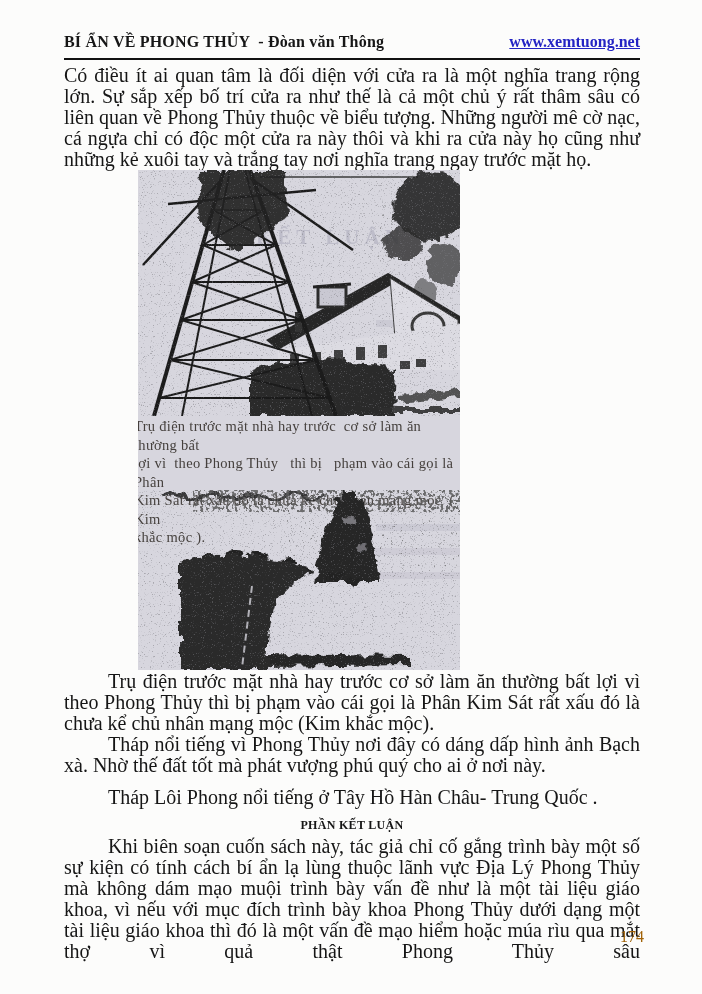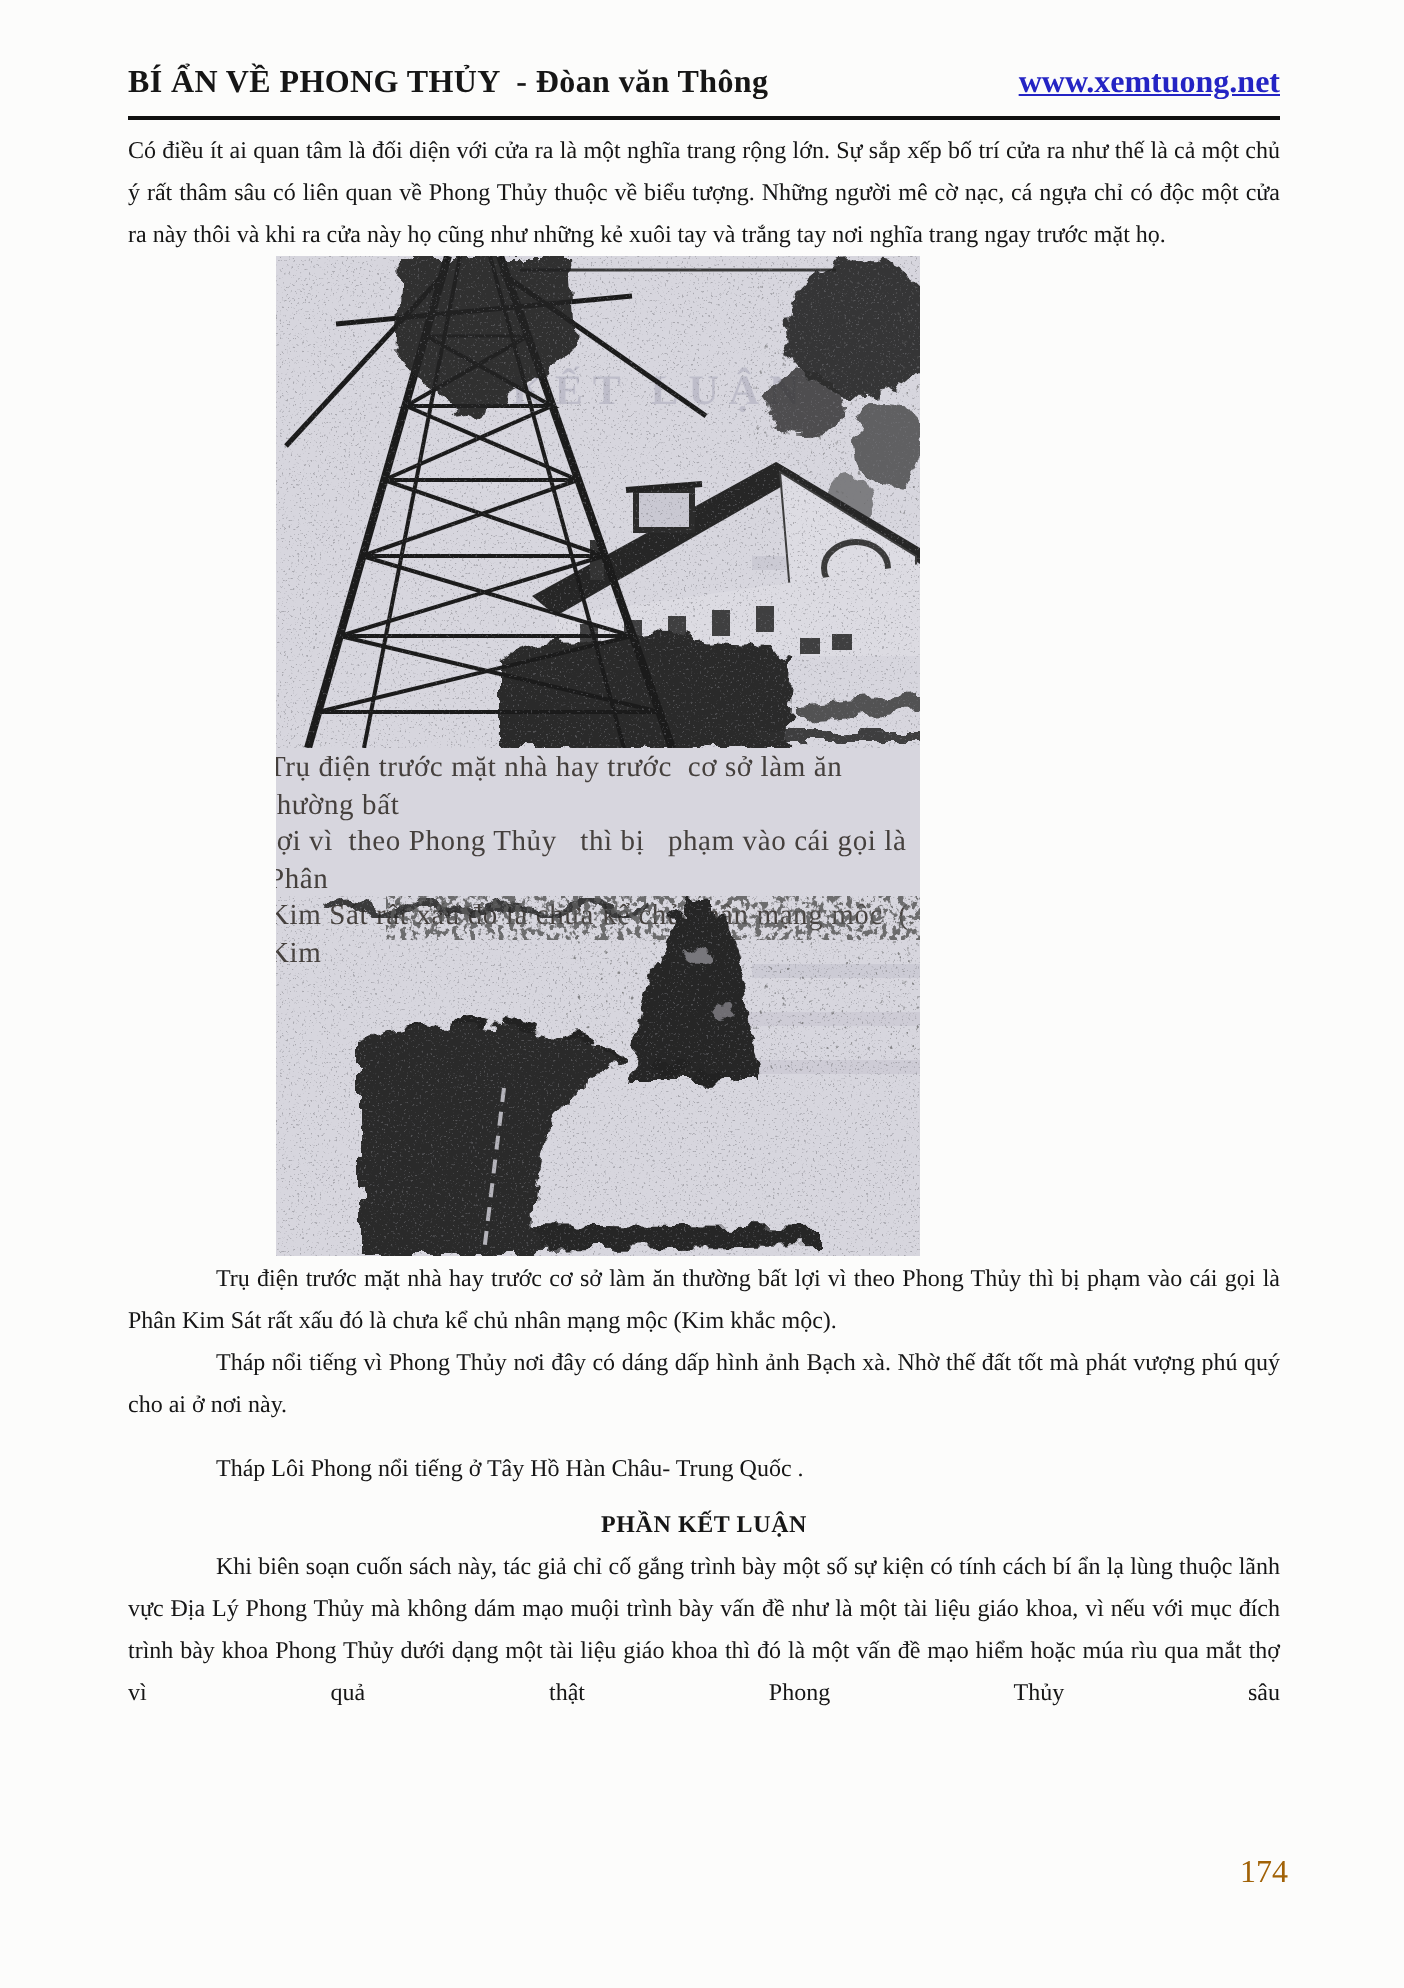--- a/index.html
+++ b/index.html
@@ -12,21 +12,21 @@
 
   .hdr {
     margin-top:32px; display:flex; justify-content:space-between;
     align-items:baseline; font-size:16px; font-weight:bold; line-height:20px;
   }
   .hdr .title { white-space:pre; letter-spacing:0.2px; }
   .hdr .site { color:#2424c4; font-weight:bold; }
 
   .divider { margin-top:6px; border-top:2px solid #111; width:100%; }
 
-  p { font-size:12px; line-height:21px; text-align:justify; }
+  p { font-size:20px; line-height:21px; text-align:justify; }
   .p-intro { margin-top:5px; }
   .indent { text-indent:44px; }
   .p-after-fig { margin-top:1px; }
   .p-thap1 { margin-top:11px; }
   .p-concl1 { margin-top:1px; }
   .p-concl2 { text-align-last:justify; }
 
   .h-conclusion {
     margin-top:7px; text-align:center; font-weight:bold; font-size:12px;
     line-height:21px; letter-spacing:0.3px;
@@ -138,20 +138,21 @@
         </g>
         <polygon points="62,0 148,0 150,46 98,84 60,52" fill="#202020" opacity="0.92" filter="url(#f-rough)"></polygon>
 
         <rect width="322" height="246" fill="#000" filter="url(#f-grain)" opacity="0.5"></rect>
       </svg>
 
       <div class="scan-caption">
         <div>Trụ điện trước mặt nhà hay trước  cơ sở làm ăn thường bất</div>
         <div>lợi vì  theo Phong Thủy   thì bị   phạm vào cái gọi là Phân</div>
         <div>Kim Sát rất xấu đó là chưa kể chủ nhân mạng mộc  ( Kim</div>
+        <div>khắc mộc ).</div>
       </div>
 
       <svg width="322" height="180" viewBox="0 0 322 180">
         <rect x="238" y="34" width="84" height="7" fill="#8f8da2" opacity="0.15"></rect>
         <rect x="232" y="58" width="90" height="7" fill="#8f8da2" opacity="0.13"></rect>
         <rect x="240" y="82" width="82" height="7" fill="#8f8da2" opacity="0.13"></rect>
 
         <path d="M25,6 q10,-7 20,0 t20,0 t20,0 t20,0 t20,0 t20,0 t20,0 t20,0" stroke="#2b2b2b" stroke-width="4.5" fill="none" filter="url(#f-rough)" opacity="0.9"></path>
         <rect x="55" y="0" width="267" height="22" fill="#000" filter="url(#f-blotch)" opacity="0.85"></rect>
         <rect x="145" y="12" width="177" height="76" fill="#000" filter="url(#f-blotch2)" opacity="0.7"></rect>

